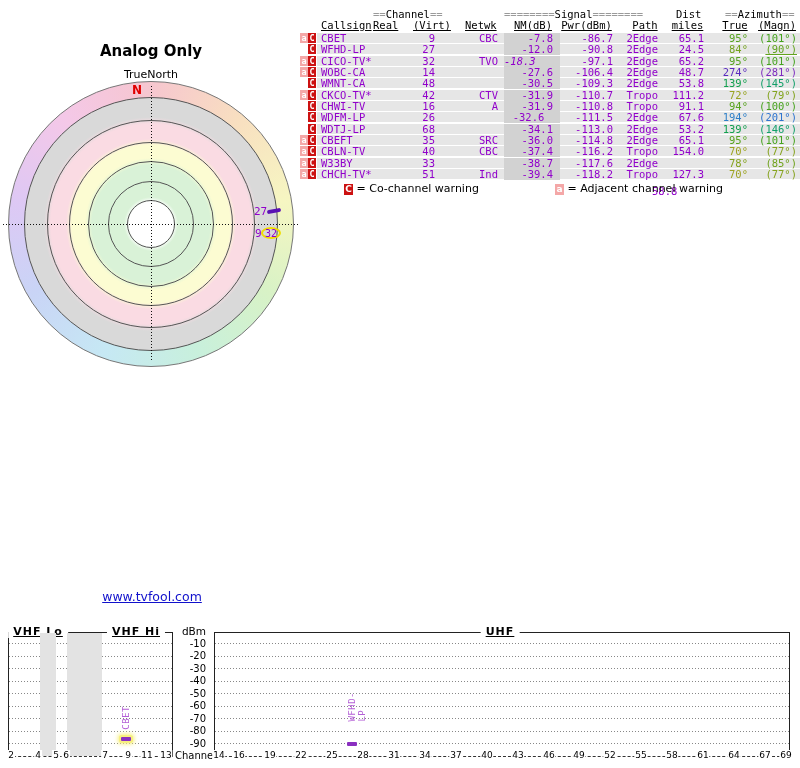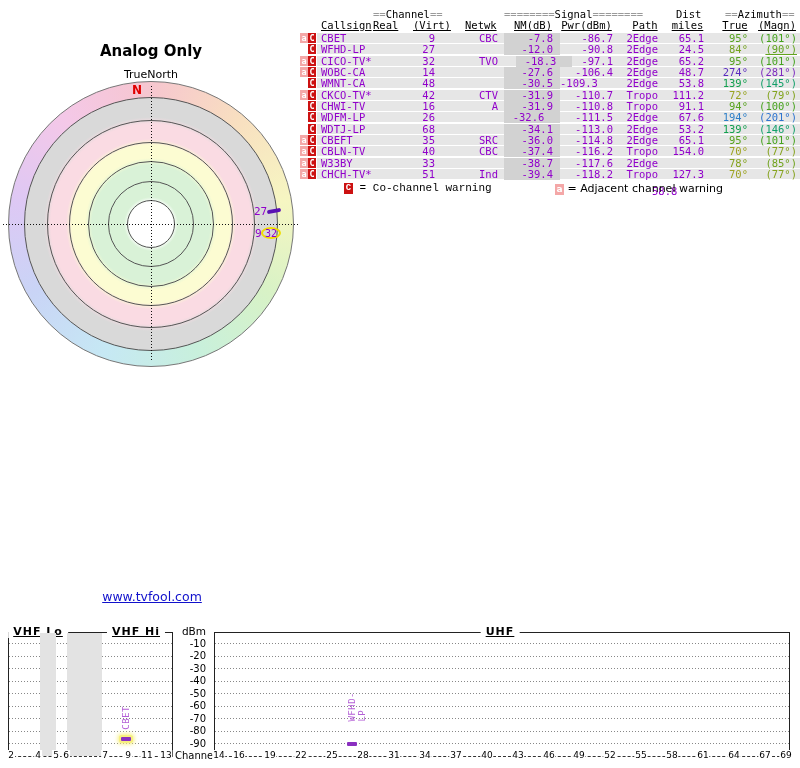--- a/index.html
+++ b/index.html
@@ -176,21 +176,21 @@
         <div class="dcell" style="left: 451px; width: 46px; text-align: right; color: rgb(98, 163, 30); text-decoration: underline;">(90°)</div>
       </div>
       <div class="trow" style="top: 46.68px;">
         <div class="rowbg"></div>
         <div class="warn-box warn-a" style="left: 0px;">a</div>
         <div class="warn-box warn-c" style="left: 8px;">C</div>
         <div class="dcell" style="left: 21px; width: 78px; text-align: left;">CICO-TV*</div>
         <div class="dcell" style="left: 95px; width: 40px; text-align: right;">32</div>
         <div class="dcell" style="left: 135px; width: 10px; text-align: right;"></div>
         <div class="dcell" style="left: 145px; width: 53px; text-align: right;">TVO</div>
-        <div class="dcell nmbg" style="left: 216px; width: 56px; text-align: center;">-18.3</div>
+        <div class="dcell nmbg" style="left: 204px; width: 56px; text-align: left; font-style: italic;">-18.3</div>
         <div class="dcell" style="left: 260px; width: 53px; text-align: right;">-97.1</div>
         <div class="dcell" style="left: 316px; width: 42px; text-align: right;">2Edge</div>
         <div class="dcell" style="left: 361px; width: 43px; text-align: right;">65.2</div>
         <div class="dcell" style="left: 407px; width: 41px; text-align: right; color: rgb(85, 163, 30);">95°</div>
         <div class="dcell" style="left: 451px; width: 46px; text-align: right; color: rgb(69, 163, 30);">(101°)</div>
       </div>
       <div class="trow" style="top: 58.02px;">
         <div class="rowbg"></div>
         <div class="warn-box warn-a" style="left: 0px;">a</div>
         <div class="warn-box warn-c" style="left: 8px;">C</div>
@@ -206,21 +206,21 @@
         <div class="dcell" style="left: 451px; width: 46px; text-align: right; color: rgb(125, 43, 191);">(281°)</div>
       </div>
       <div class="trow" style="top: 69.36px;">
         <div class="rowbg"></div>
         <div class="warn-box warn-c" style="left: 8px;">C</div>
         <div class="dcell" style="left: 21px; width: 78px; text-align: left;">WMNT-CA</div>
         <div class="dcell" style="left: 95px; width: 40px; text-align: right;">48</div>
         <div class="dcell" style="left: 135px; width: 10px; text-align: right;"></div>
         <div class="dcell" style="left: 145px; width: 53px; text-align: right;"></div>
         <div class="dcell nmbg" style="left: 204px; width: 56px; text-align: right;">-30.5</div>
-        <div class="dcell" style="left: 260px; width: 53px; text-align: left;">-109.3</div>
+        <div class="dcell" style="left: 260px; width: 53px; text-align: right;">-109.3</div>
         <div class="dcell" style="left: 316px; width: 42px; text-align: right;">2Edge</div>
         <div class="dcell" style="left: 361px; width: 43px; text-align: right;">53.8</div>
         <div class="dcell" style="left: 407px; width: 41px; text-align: right; color: rgb(18, 160, 78);">139°</div>
         <div class="dcell" style="left: 451px; width: 46px; text-align: right; color: rgb(18, 160, 105);">(145°)</div>
       </div>
       <div class="trow" style="top: 80.7px;">
         <div class="rowbg"></div>
         <div class="warn-box warn-a" style="left: 0px;">a</div>
         <div class="warn-box warn-c" style="left: 8px;">C</div>
         <div class="dcell" style="left: 21px; width: 78px; text-align: left;">CKCO-TV*</div>
@@ -332,21 +332,21 @@
         <div class="dcell nmbg" style="left: 204px; width: 56px; text-align: right;">-39.4</div>
         <div class="dcell" style="left: 260px; width: 53px; text-align: right;">-118.2</div>
         <div class="dcell" style="left: 316px; width: 42px; text-align: right;">Tropo</div>
         <div class="dcell" style="left: 361px; width: 43px; text-align: right;">127.3</div>
         <div class="dcell" style="left: 407px; width: 41px; text-align: right; color: rgb(157, 163, 32);">70°</div>
         <div class="dcell" style="left: 451px; width: 46px; text-align: right; color: rgb(134, 163, 30);">(77°)</div>
       </div>
     </div>
 
   <div class="abs" id="legend">
-    <span style="position:absolute;left:44px;top:0;font-family:Liberation Mono, monospace;">
+    <span style="position:absolute;left:44px;top:0;">
       <span class="legend-box warn-c">C</span>
       <span>=  Co-channel warning</span>
     </span>
     <span style="position:absolute;left:255px;top:0;">
       <span class="legend-box warn-a">a</span>
       <span>=  Adjacent channel warning</span>
     </span>
   </div>
 
 

